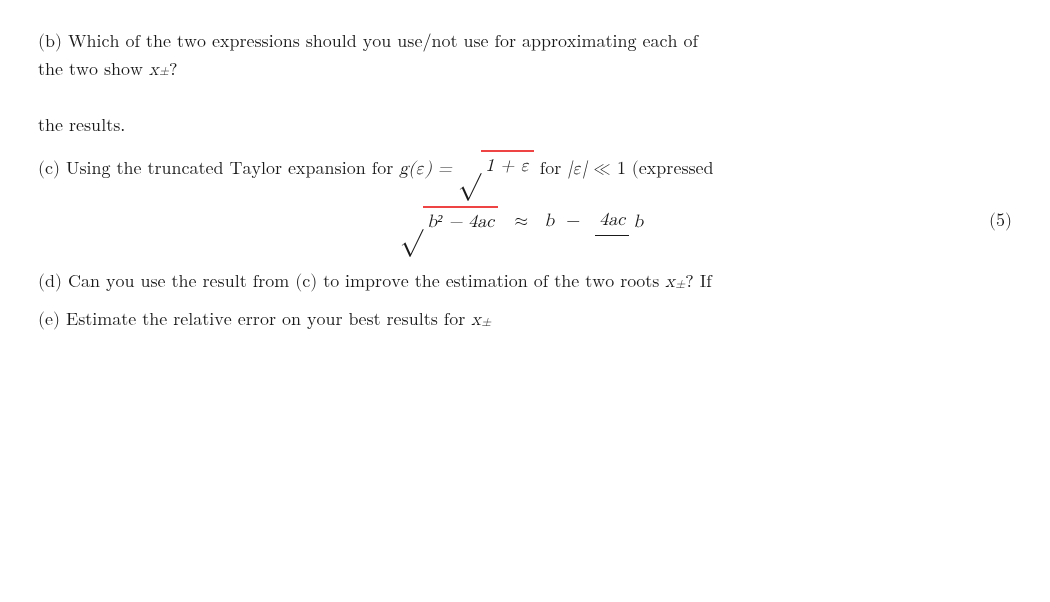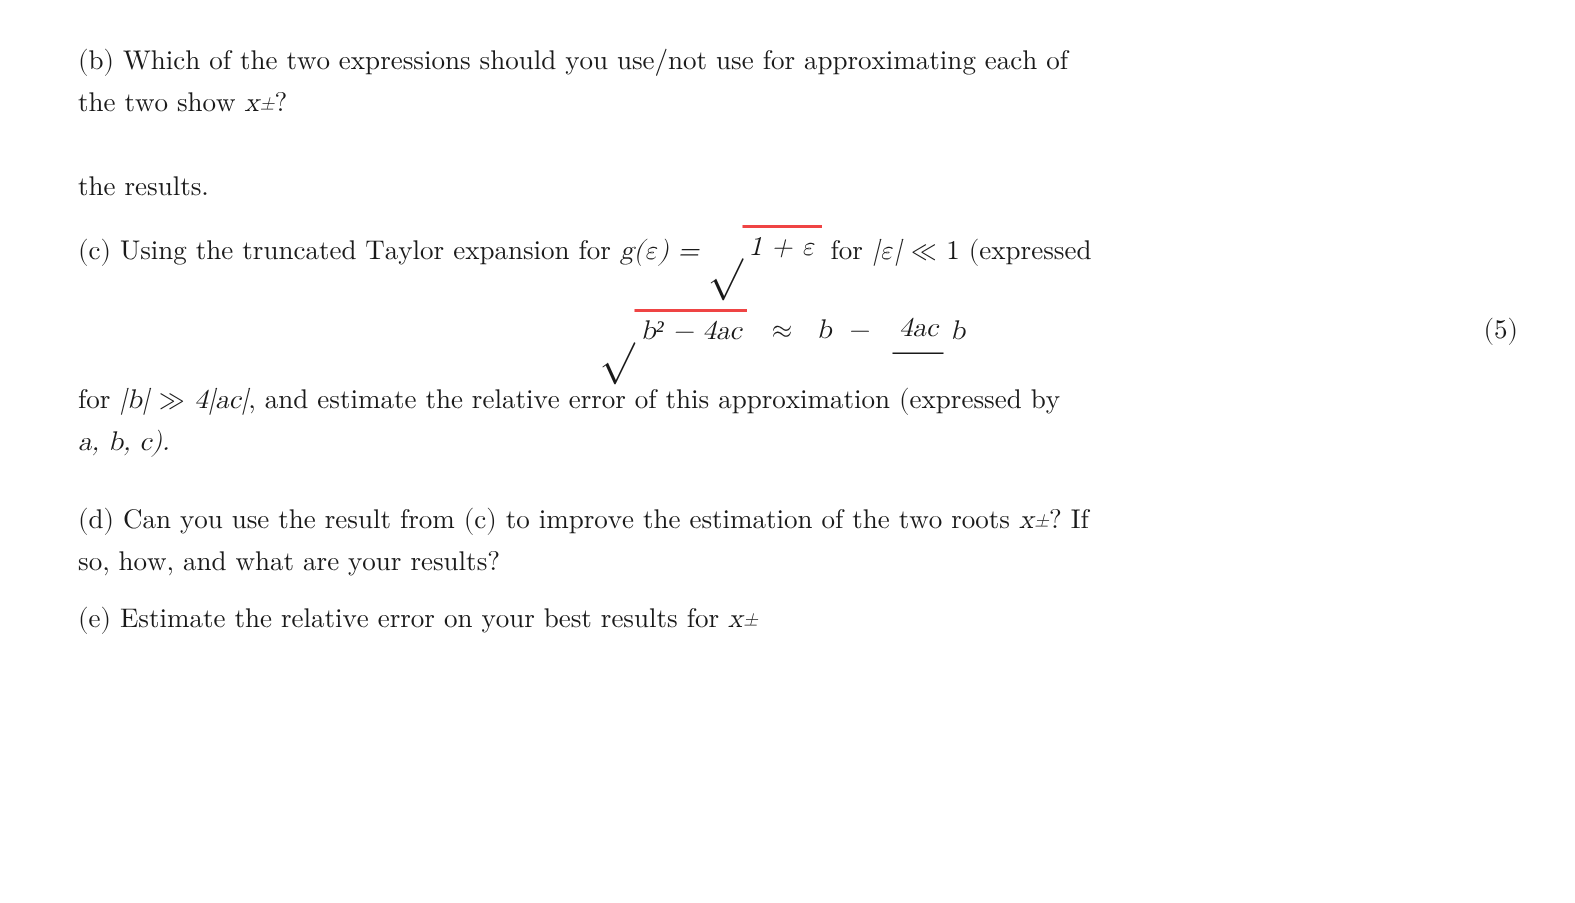--- a/index.html
+++ b/index.html
@@ -18,21 +18,20 @@
       padding: 28px 38px 28px 38px;
       line-height: 1.55;
     }
 
     .content-block {
       max-width: 980px;
     }
 
     .paragraph {
       margin-bottom: 10px;
-      margin-left: 14px;
     }
 
     .math-display {
       display: flex;
       align-items: center;
       justify-content: center;
       margin: 24px 0 18px 0;
       position: relative;
     }
 
@@ -146,33 +145,28 @@
       <span class="inline-math">b</span>
       <span style="margin: 0 4px; font-style:normal;">−</span>
       <span class="fraction">
         <span class="numerator">4ac</span>
         <span class="denominator">b</span>
       </span>
     </div>
     <span class="equation-number">(5)</span>
   </div>
 
-  <div class="paragraph">
-    <span>for </span><span class="inline-math">|<span style="font-style:italic;">b</span>|</span><span> ≫ </span><span class="inline-math">4|<span style="font-style:italic;">ac</span>|</span><span>, and estimate the relative error of this approximation (expressed by</span><br>
-    <span class="inline-math"><span>a, b, c).</span></span>
-  </div>
 
   <div class="spacer"></div>
 
   <div class="paragraph">
     <span>(d) Can you use the result from (c) to improve the estimation of the two roots </span><span class="inline-math"><span>x</span><span class="subsuperscript">
           <span>±</span>
           <span></span>
         </span></span><span>? If</span><br>
-    <span>so, how, and what are your results?</span>
   </div>
 
   <div class="paragraph">
     <span>(e) Estimate the relative error on your best results for </span><span class="inline-math"><span>x</span><span class="subsuperscript">
           <span>±</span>
           <span></span>
         </span></span>
   </div>
 
 </div>

